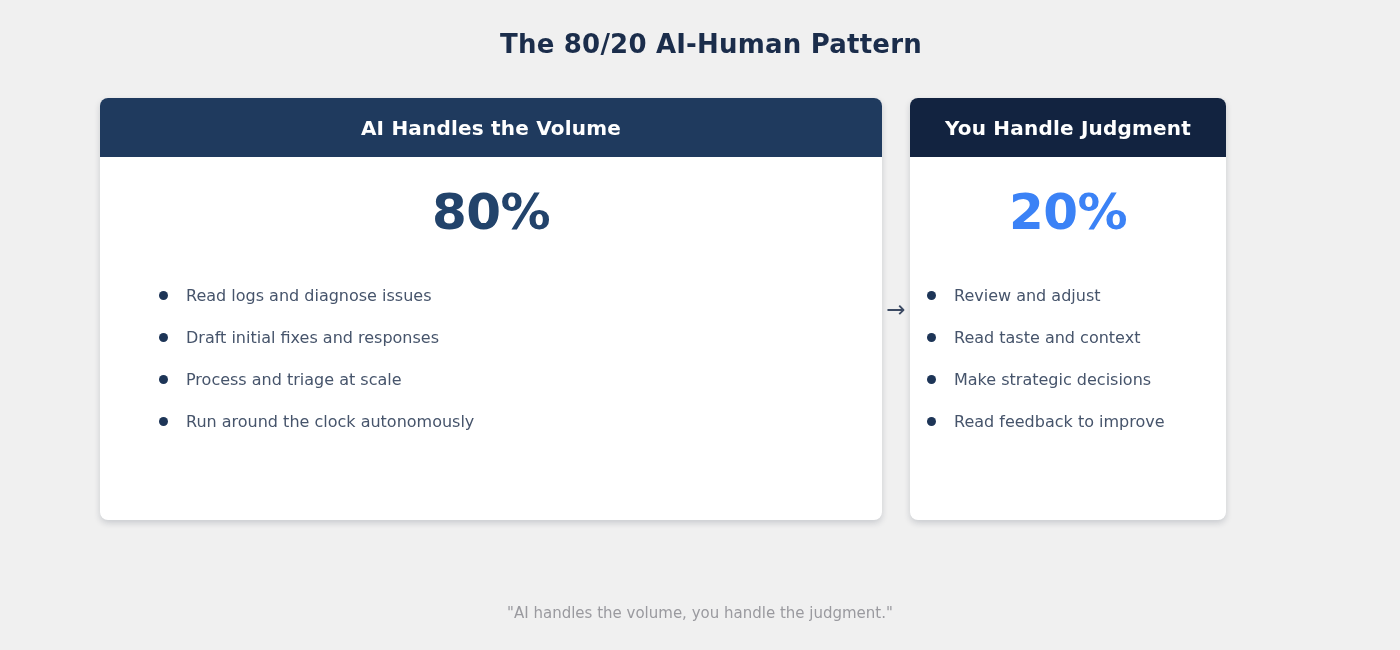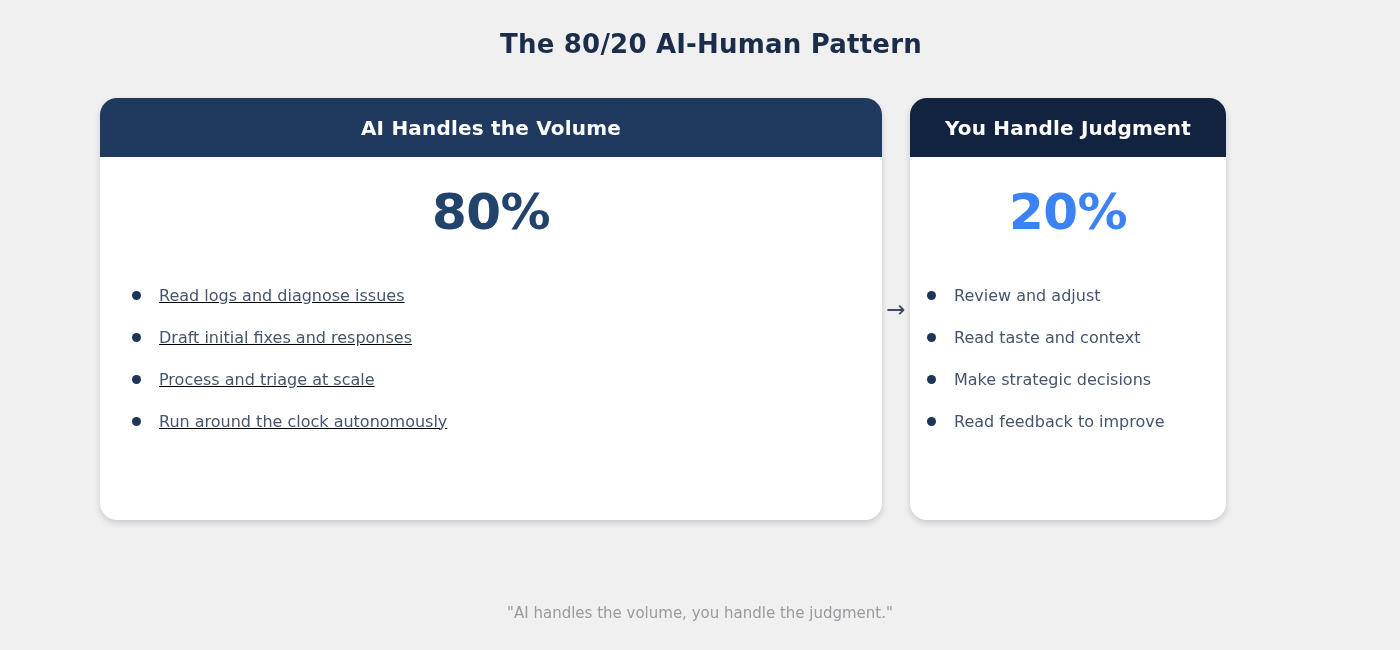--- a/index.html
+++ b/index.html
@@ -29,21 +29,21 @@
     font-size: 26px;
     font-weight: bold;
     color: #1b2d4b;
     letter-spacing: 0.2px;
   }
 
   
   .card {
     position: absolute;
     background: #ffffff;
-    border-radius: 17px;
+    border-radius: 8px;
     box-shadow: 0 3px 6px rgba(30, 40, 60, 0.18);
     overflow: hidden;
   }
 
   .card-left {
     left: 100px;
     top: 98px;
     width: 782px;
     height: 422px;
   }
@@ -81,22 +81,21 @@
   }
 
   .bullet-list {
     list-style: none;
     margin: 0;
     padding: 0;
   }
 
   .bullet-list.left-list {
     margin-top: 37px;
-    padding-left: 32px;
-    text-decoration: underline;
+    padding-left: 59px;
   }
 
   .bullet-list.right-list {
     margin-top: 37px;
     padding-left: 17px;
   }
 
   .bullet-item {
     display: flex;
     align-items: center;

